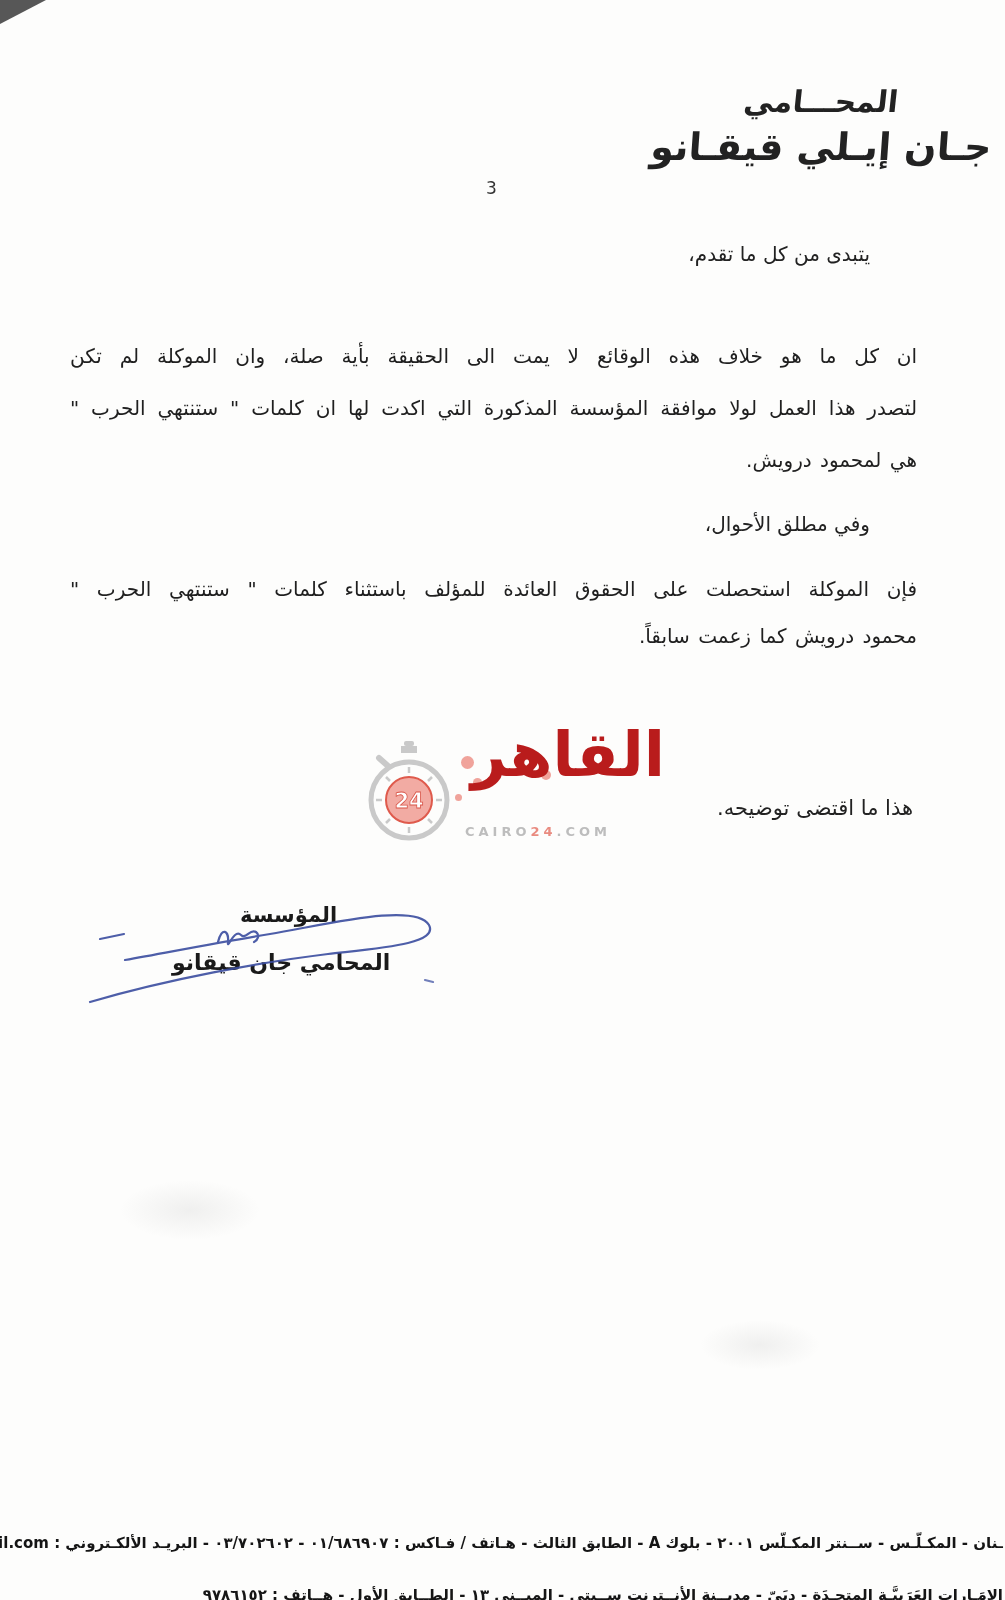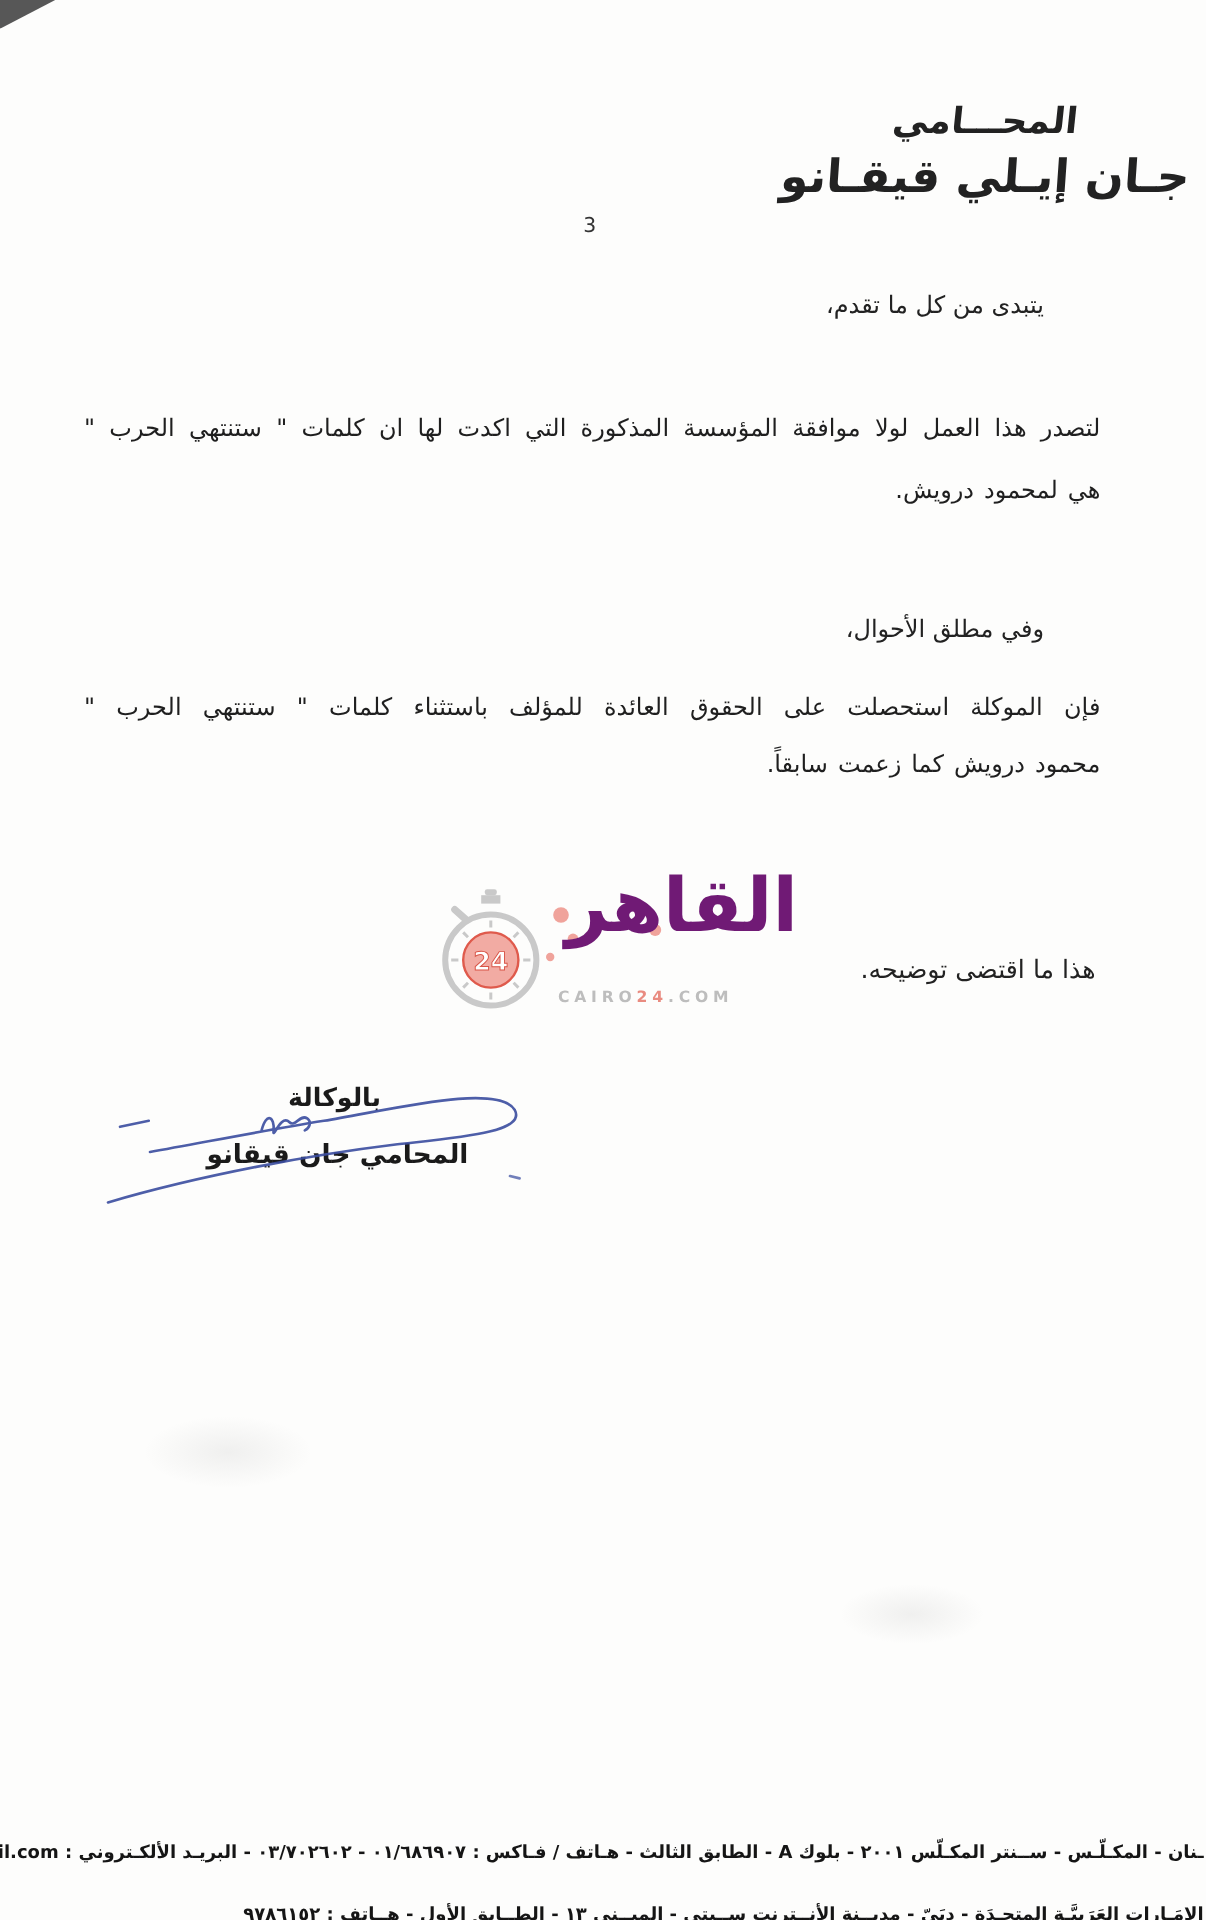--- a/index.html
+++ b/index.html
@@ -27,21 +27,21 @@
   .para2{top:566px;}
   .para1 .line{line-height:52px;}
   .para2 .line{line-height:47px;}
   .line{font-size:20px;word-spacing:2px;
     text-align:justify;text-align-last:justify;}
   .line.end{text-align:right;text-align-last:right;}
 
   
   .watermark{position:absolute;left:363px;top:740px;width:300px;height:104px;}
   .wm-arabic{position:absolute;right:-2px;top:-16px;font-size:62px;font-weight:bold;
-    color:#701a75;line-height:1;letter-spacing:0;}
+    color:#b91c1c;line-height:1;letter-spacing:0;}
   .wm-dot{position:absolute;border-radius:50%;background:#f0a39b;}
   .wm-site{position:absolute;left:102px;top:84px;font-size:13px;letter-spacing:4px;
     color:#bdbdbd;direction:ltr;font-weight:bold;}
   .wm-site .red{color:#e98b80;}
   .wm-watch{position:absolute;left:-4px;top:0;}
 
   
   .sig-capacity{position:absolute;left:240px;top:903px;font-size:21px;font-weight:bold;color:#1a1a1a;}
   .sig-name{position:absolute;left:172px;top:950px;font-size:22px;font-weight:bold;color:#1a1a1a;}
   .sig-ink{position:absolute;left:70px;top:882px;}
@@ -65,20 +65,21 @@
   <div class="letterhead">
     <div class="lh-title">المحـــامي</div>
     <div class="lh-name">جـان إيـلي قيقـانو</div>
   </div>
 
   <div class="pagenum">3</div>
 
   <div class="opening bodytext">يتبدى من كل ما تقدم،</div>
 
   <div class="para para1">
+    <div class="line">ان كل ما هو خلاف هذه الوقائع لا يمت الى الحقيقة بأية صلة، وان الموكلة لم تكن</div>
     <div class="line">لتصدر هذا العمل لولا موافقة المؤسسة المذكورة التي اكدت لها ان كلمات " ستنتهي الحرب "</div>
     <div class="line end">هي لمحمود درويش.</div>
   </div>
 
   <div class="transition bodytext">وفي مطلق الأحوال،</div>
 
   <div class="para para2">
     <div class="line">فإن الموكلة استحصلت على الحقوق العائدة للمؤلف باستثناء كلمات " ستنتهي الحرب "</div>
     <div class="line end">محمود درويش كما زعمت سابقاً.</div>
   </div>
@@ -104,21 +105,21 @@
     <div class="wm-dot" style="left:110px;top:38px;width:9px;height:9px;"></div>
     <div class="wm-dot" style="left:92px;top:54px;width:7px;height:7px;"></div>
     <div class="wm-dot" style="left:178px;top:30px;width:10px;height:10px;"></div>
     <div class="wm-dot" style="left:198px;top:24px;width:9px;height:9px;"></div>
     <div class="wm-arabic">القاهر</div>
     <div class="wm-site"><span>CAIRO</span><span class="red">24</span><span>.COM</span></div>
   </div>
 
   <div class="closing bodytext">هذا ما اقتضى توضيحه.</div>
 
-  <div class="sig-capacity">بالوكالة</div>
+  <div class="sig-capacity">المؤسسة</div>
   <div class="sig-name">المحامي جان قيقانو</div>
 
   <svg class="sig-ink" width="400" height="135" viewBox="0 0 400 135">
     <g fill="none" stroke="#3b4da0" stroke-width="2.2" stroke-linecap="round" opacity="0.9">
       <path d="M 55 78 C 100 70 150 60 200 52 C 255 43 345 20 359 43 C 369 62 310 66 258 72 C 192 80 98 97 20 120"></path>
       <path d="M 148 60 c 4 -16 11 -11 10 0 c -1 9 6 -14 13 -7 c 5 5 9 -7 15 -3 c 4 3 2 8 -2 10"></path>
       <path d="M 30 57 l 24 -5"></path>
       <path d="M 355 98 l 8 2" opacity="0.8"></path>
     </g>
   </svg>

